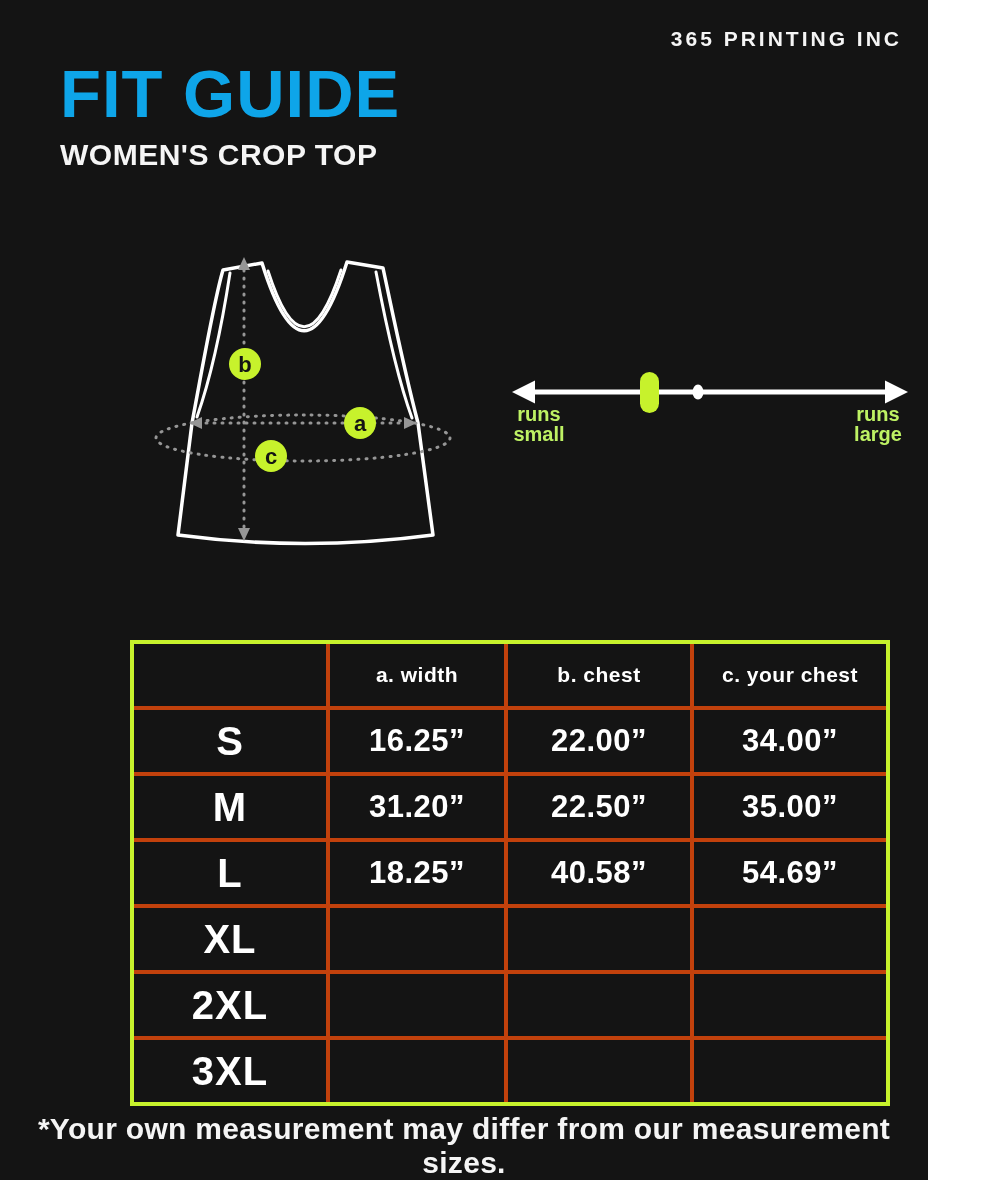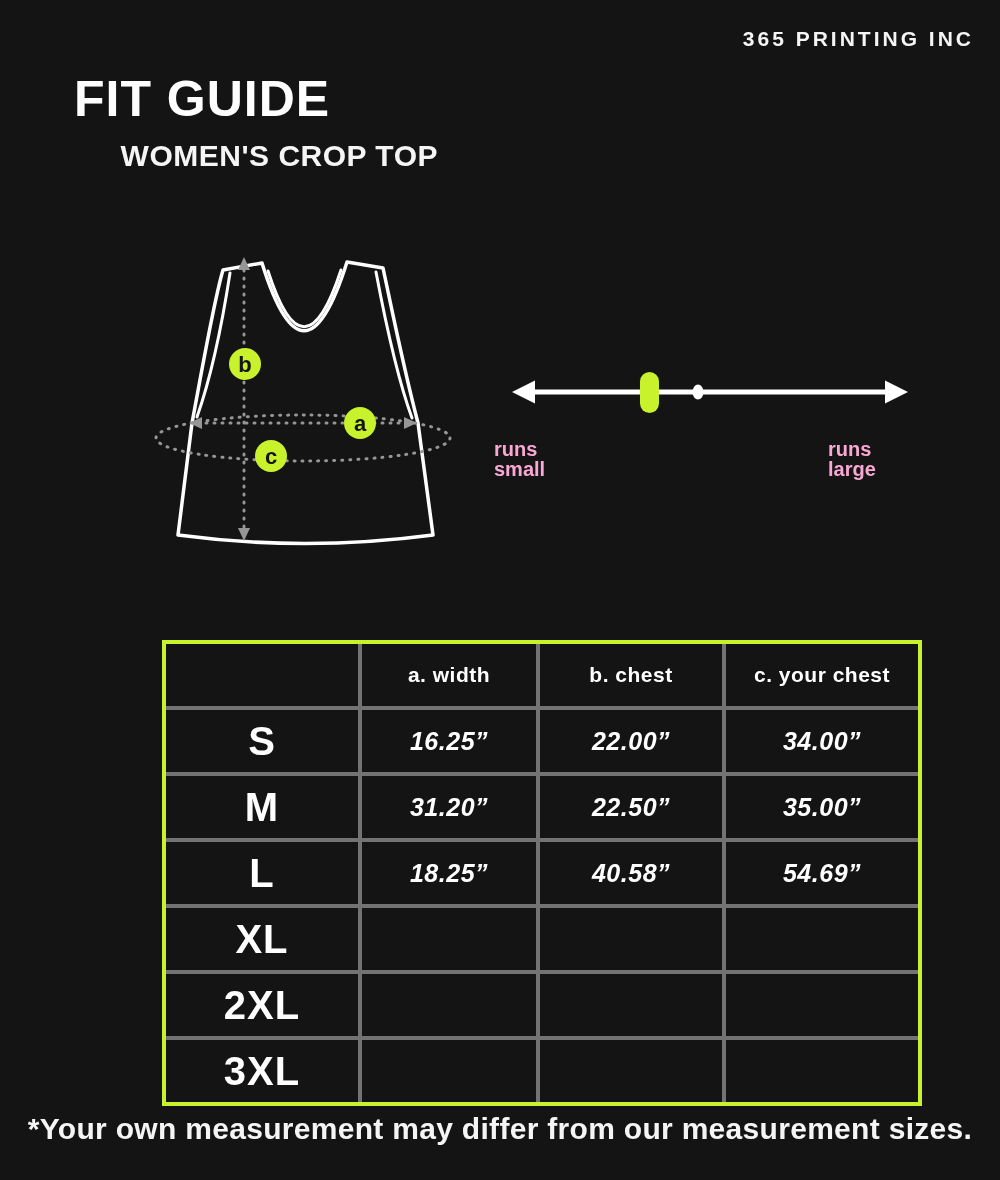--- a/index.html
+++ b/index.html
@@ -1,70 +1,69 @@
 <!DOCTYPE html>
 <html><head>
 <meta charset="utf-8">
 <style>
   html,body{margin:0;padding:0;}
   .page{
     position:relative;
-    width:1000px;height:1180px;
+    width:928px;height:1180px;
     background:#141414;
     font-family:"Liberation Sans", sans-serif;
     color:#ffffff;
     overflow:hidden;
   }
   .brand{
     position:absolute;top:27px;right:26px;
     font-size:21px;font-weight:bold;letter-spacing:3px;
     color:#f5f5f5;
   }
   .titleblock{position:absolute;left:60px;top:60px;width:378px;}
   .title{
-    margin:14px;
-    font-size:50px;line-height:1.02;font-weight:bold;
+    margin:0;
+    font-size:67px;line-height:1.02;font-weight:bold;
     letter-spacing:1px;
-    color:#ffffff;
+    color:#0ea5e9;
   }
   .subtitle{
-    margin-top:2px;
+    margin-top:10px;
     font-size:30px;font-weight:bold;letter-spacing:0.5px;
-    text-align:right;
+    text-align:left;
     color:#f5f5f5;
   }
   .shirt-svg{position:absolute;left:140px;top:240px;}
   .scale-svg{position:absolute;left:505px;top:365px;}
   .scale-label{
-    position:absolute;top:439px;
+    position:absolute;top:404px;
     font-size:20px;font-weight:bold;line-height:20px;
-    text-align:left;color:#f9a8d4;
+    text-align:center;color:#bef264;
   }
   .scale-label span{display:block;}
   .lbl-small{left:494px;width:90px;}
   .lbl-true{left:648px;width:120px;}
   .lbl-large{left:828px;width:100px;}
   .size-table{
     position:absolute;left:130px;top:640px;
     display:grid;
     grid-template-columns:192px 174px 182px 192px;
     grid-auto-rows:62px;
     gap:4px;
-    background:#737373;
+    background:#c2410c;
     border:4px solid #c7f22c;
-    margin-left:32px;
   }
   .trow{display:contents;}
   .cell{
     background:#141414;
     display:flex;align-items:center;justify-content:center;
   }
   .cell.hdr{font-size:21px;font-weight:bold;letter-spacing:0.5px;}
   .cell.size{font-size:40px;font-weight:bold;letter-spacing:1px;}
-  .cell.val{font-size:25px;font-weight:bold;letter-spacing:0.5px;font-style:italic;}
+  .cell.val{font-size:31px;font-weight:bold;letter-spacing:0.5px;}
   .footnote{
     position:absolute;top:1112px;left:0;width:100%;
     text-align:center;
     font-size:30px;font-weight:bold;letter-spacing:0.3px;
     color:#f5f5f5;
   }
 </style>
 </head>
 <body>
 

